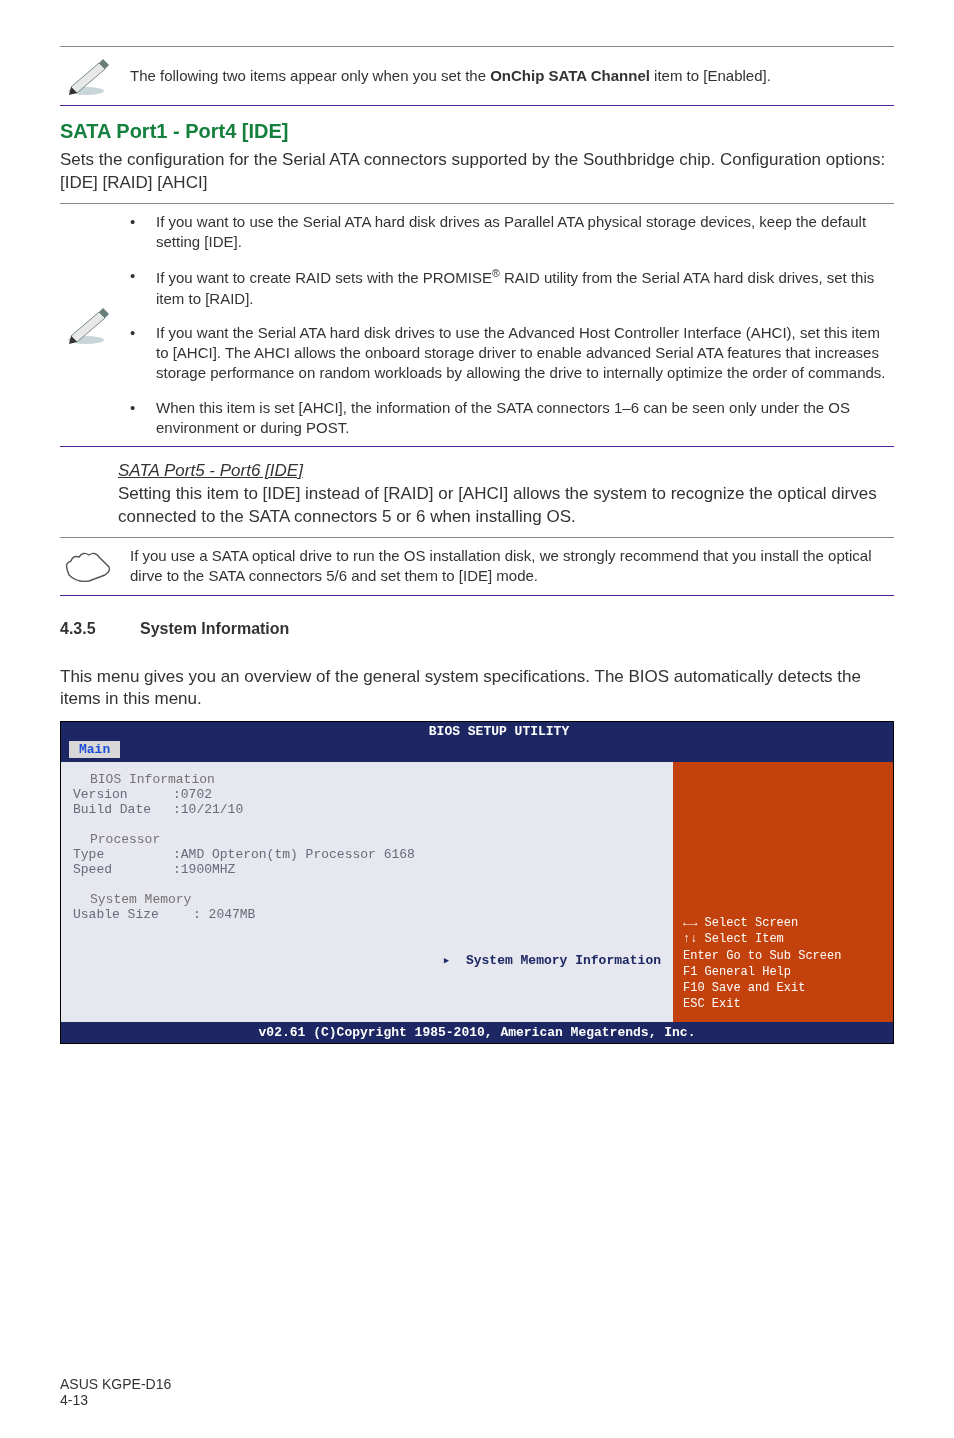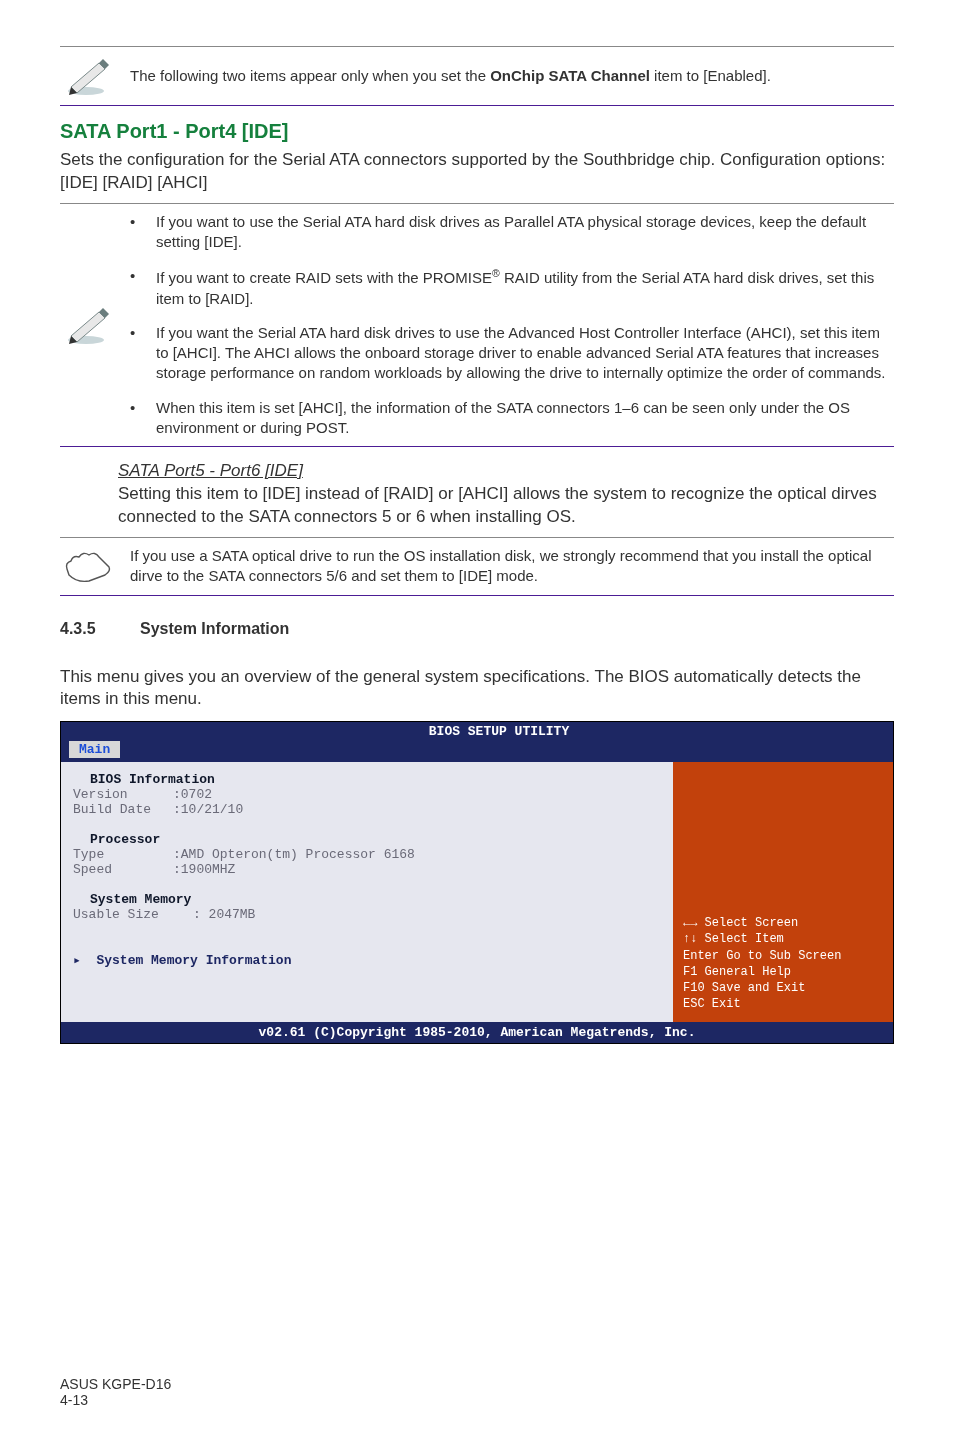--- a/index.html
+++ b/index.html
@@ -92,22 +92,22 @@
   .bios-body {
     display:flex;
   }
   .bios-left {
     flex: 1;
     background:#e6e7ef;
     color:#6a6a78;
     padding:10px 12px;
     min-height: 260px;
   }
-  .bios-left .hdr { color:#0f172a; font-weight:bold;padding-left:17px; }
-  .bios-left .blue { color:#1d2763; font-weight:bold; }
+  .bios-left .hdr { color:#737373; font-weight:normal;padding-left:17px; }
+  .bios-left .blue { color:#1d2763; font-weight:bold;text-align:right; }
   .bios-right {
     width: 220px;
     background:#c2410c;
     color:#fff;
     padding:10px 10px;
     font-size:12px;
     position:relative;
   }
   .bios-right .help {
     position:absolute;

